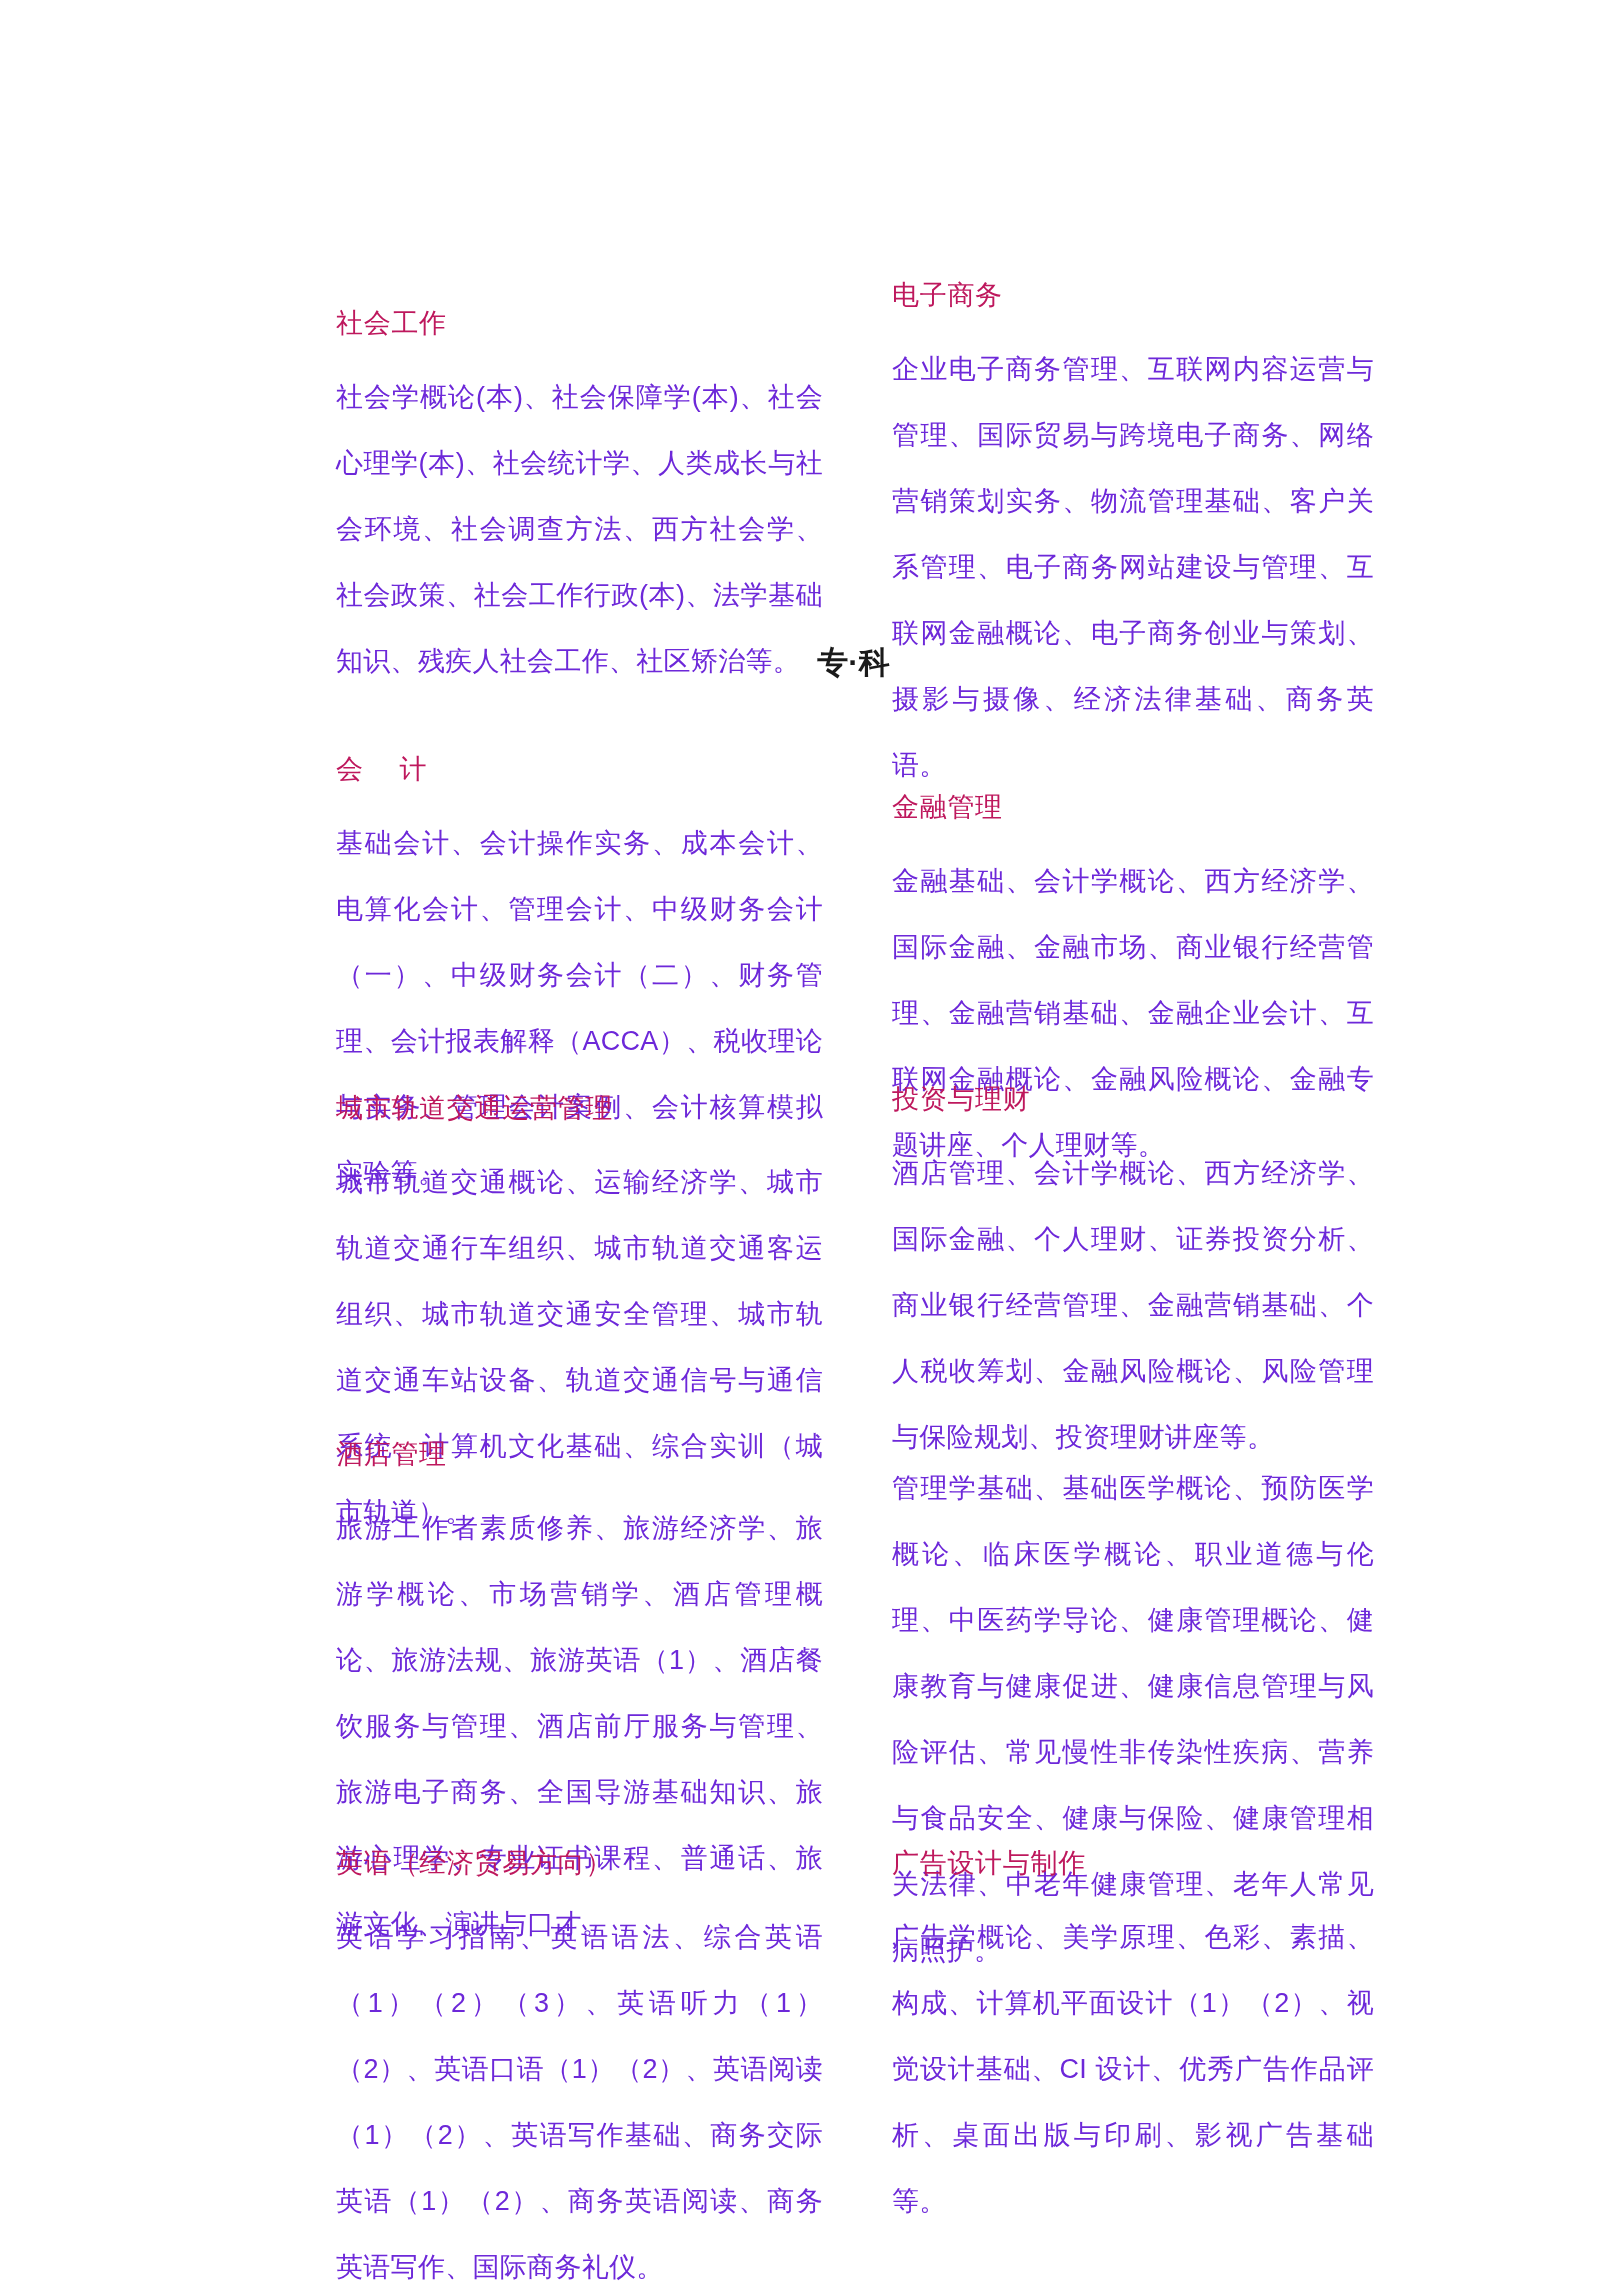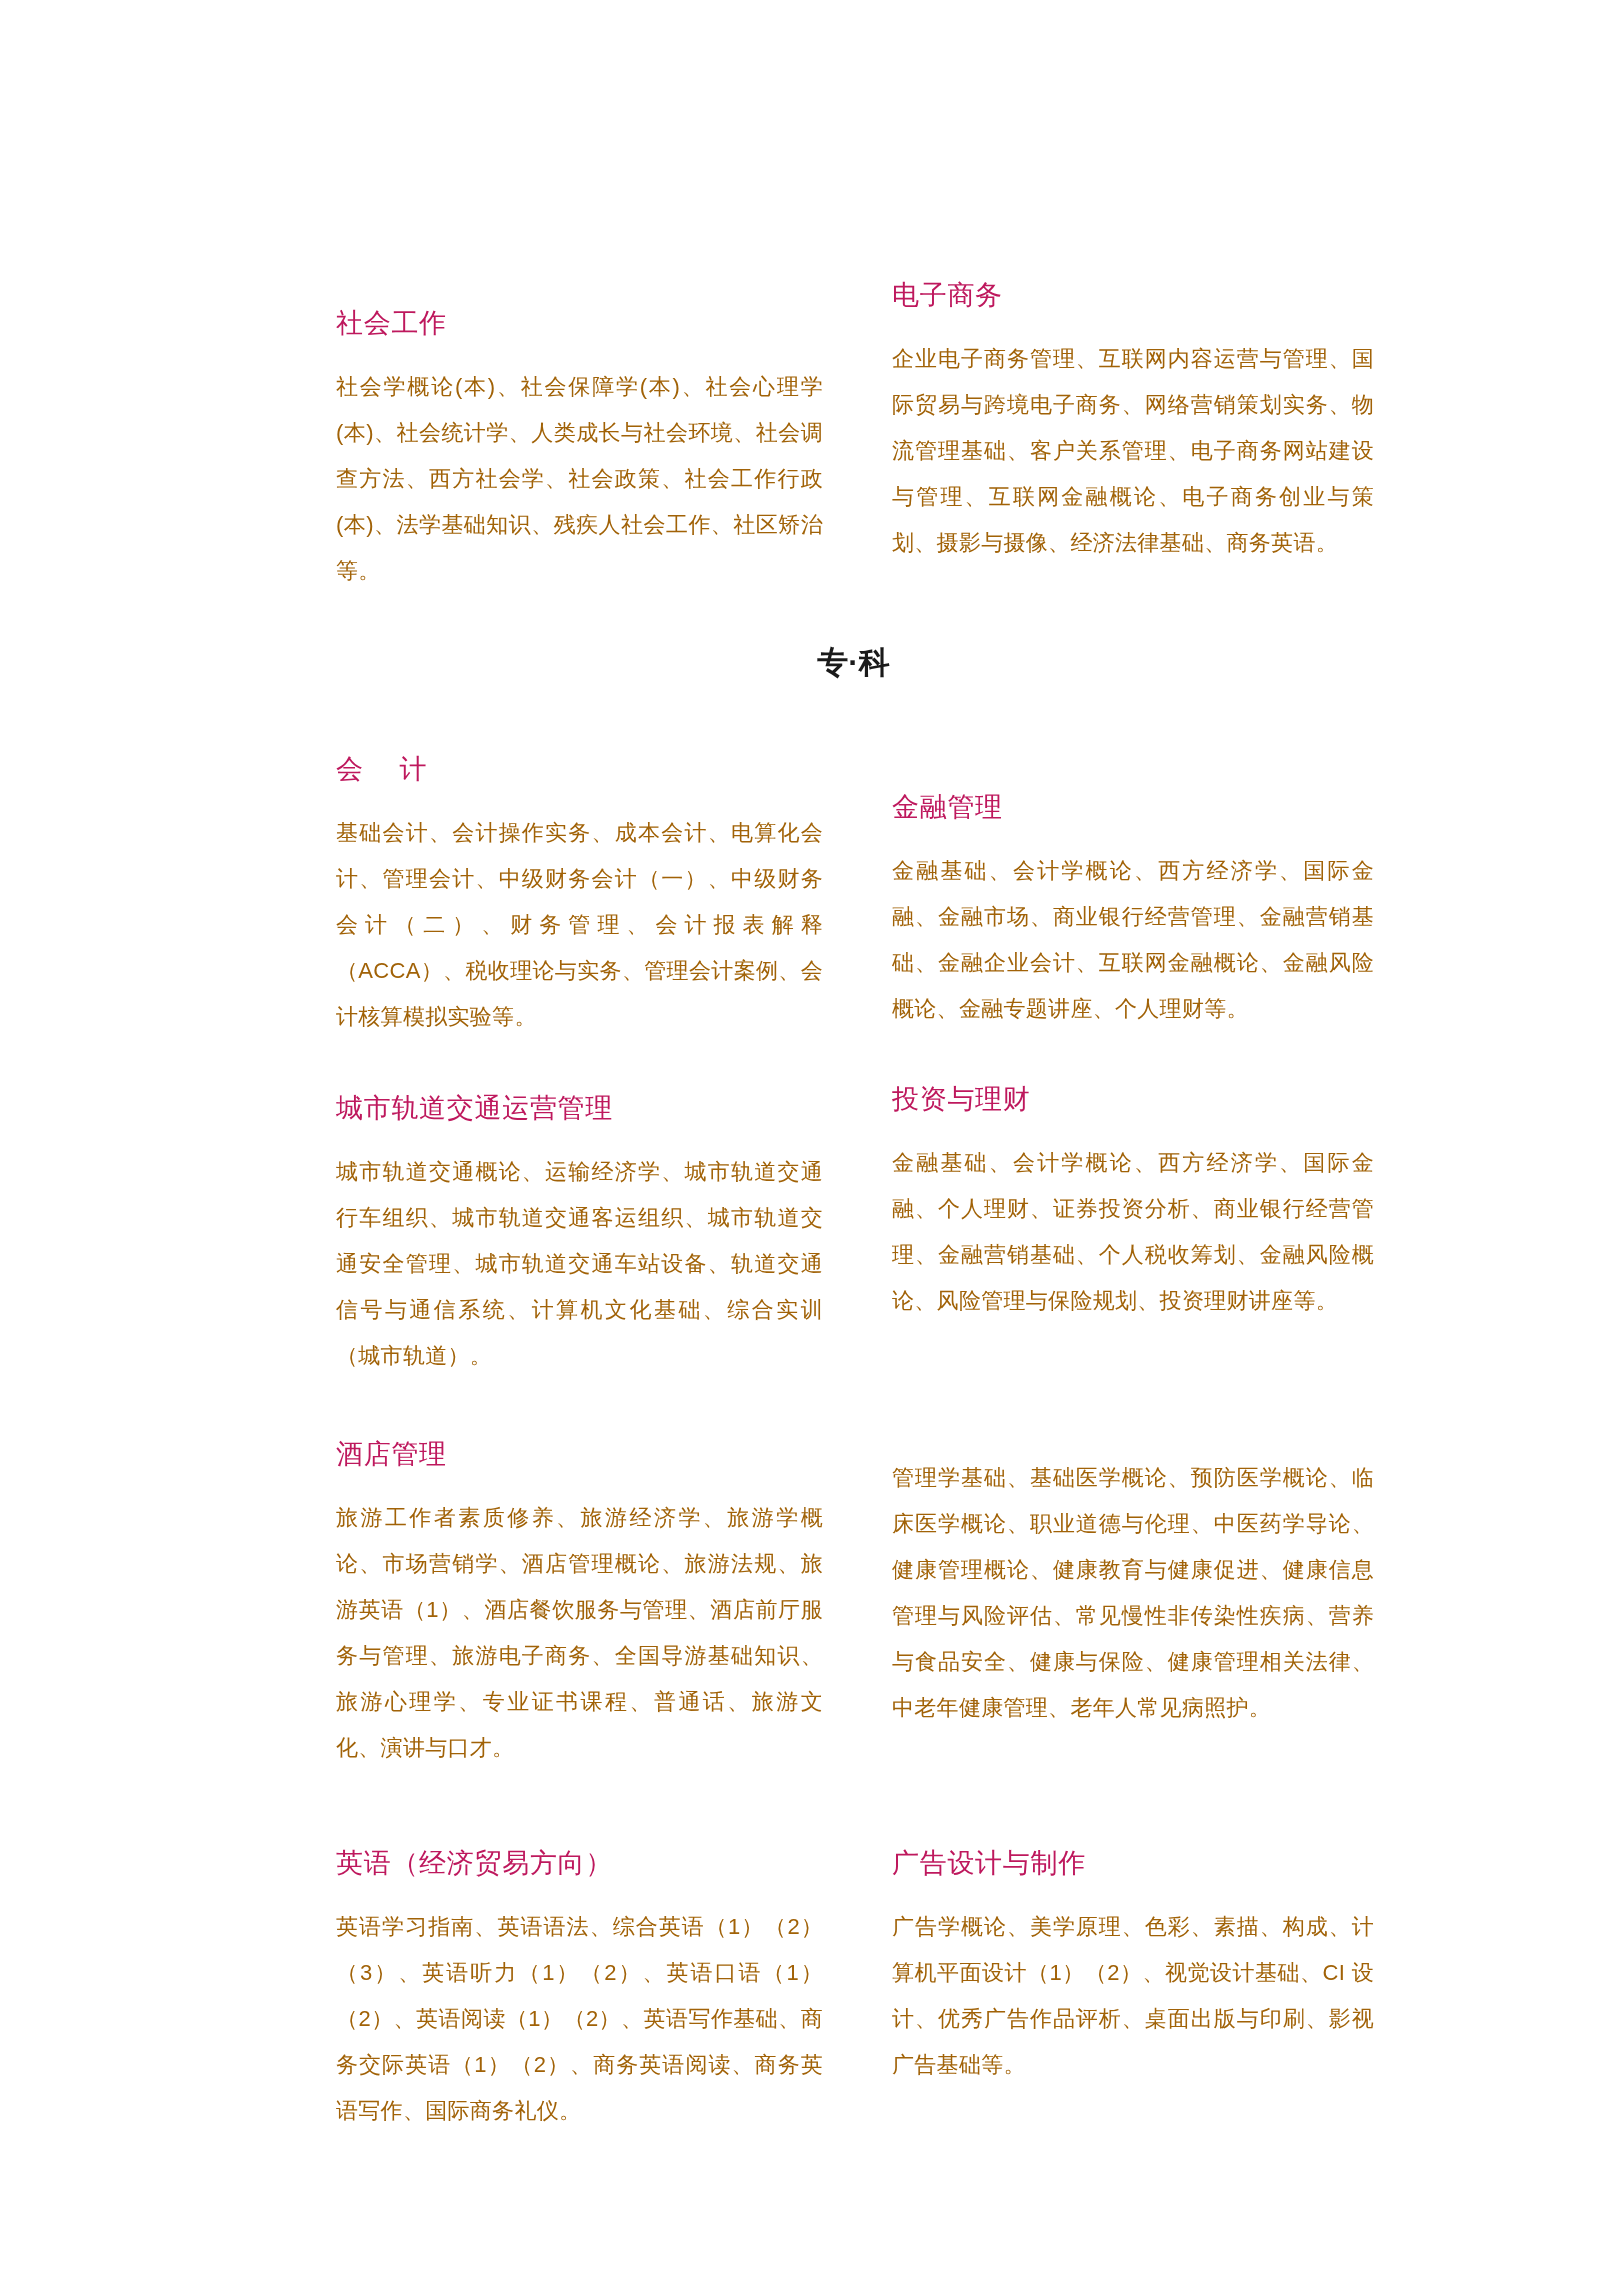--- a/index.html
+++ b/index.html
@@ -17,23 +17,23 @@
     margin:0;
     font-size:27px;
     line-height:32px;
     font-weight:400;
     color:#be185d;
     letter-spacing:0.7px;
     white-space:pre;
   }
   .section .sec-courses{
     margin:24.5px 0 0 0;
-    font-size:22px;
-    line-height:46px;
-    color:#a16207;
+    font-size:27px;
+    line-height:66px;
+    color:#6d28d9;
     text-align:justify;
     text-justify:inter-ideograph;
     letter-spacing:0.3px;
   }
   .divider{
     position:absolute;
     top:646px;
     left:0;
     width:100%;
     text-align:center;
@@ -83,21 +83,21 @@
     <p class="sec-courses">金融基础、会计学概论、西方经济学、国际金融、金融市场、商业银行经营管理、金融营销基础、金融企业会计、互联网金融概论、金融风险概论、金融专题讲座、个人理财等。</p>
   </div>
 
   <div class="section" id="sec-l3">
     <h2 class="sec-title">城市轨道交通运营管理</h2>
     <p class="sec-courses">城市轨道交通概论、运输经济学、城市轨道交通行车组织、城市轨道交通客运组织、城市轨道交通安全管理、城市轨道交通车站设备、轨道交通信号与通信系统、计算机文化基础、综合实训（城市轨道）。</p>
   </div>
 
   <div class="section" id="sec-r3">
     <h2 class="sec-title">投资与理财</h2>
-    <p class="sec-courses">金融基础、会计学概论、西方经济学、国际金融、个人理财、证券投资分析、商业银行经营管理、金融营销基础、个人税收筹划、金融风险概论、风险管理与保险规划、投资理财讲座等。</p>
+    <p class="sec-courses">酒店管理、会计学概论、西方经济学、国际金融、个人理财、证券投资分析、商业银行经营管理、金融营销基础、个人税收筹划、金融风险概论、风险管理与保险规划、投资理财讲座等。</p>
   </div>
 
   <div class="section" id="sec-l4">
     <h2 class="sec-title">酒店管理</h2>
     <p class="sec-courses">旅游工作者素质修养、旅游经济学、旅游学概论、市场营销学、酒店管理概论、旅游法规、旅游英语（1）、酒店餐饮服务与管理、酒店前厅服务与管理、旅游电子商务、全国导游基础知识、旅游心理学、专业证书课程、普通话、旅游文化、演讲与口才。</p>
   </div>
 
   <div class="section" id="sec-r4">
     <p class="sec-courses">管理学基础、基础医学概论、预防医学概论、临床医学概论、职业道德与伦理、中医药学导论、健康管理概论、健康教育与健康促进、健康信息管理与风险评估、常见慢性非传染性疾病、营养与食品安全、健康与保险、健康管理相关法律、中老年健康管理、老年人常见病照护。</p>
   </div>

